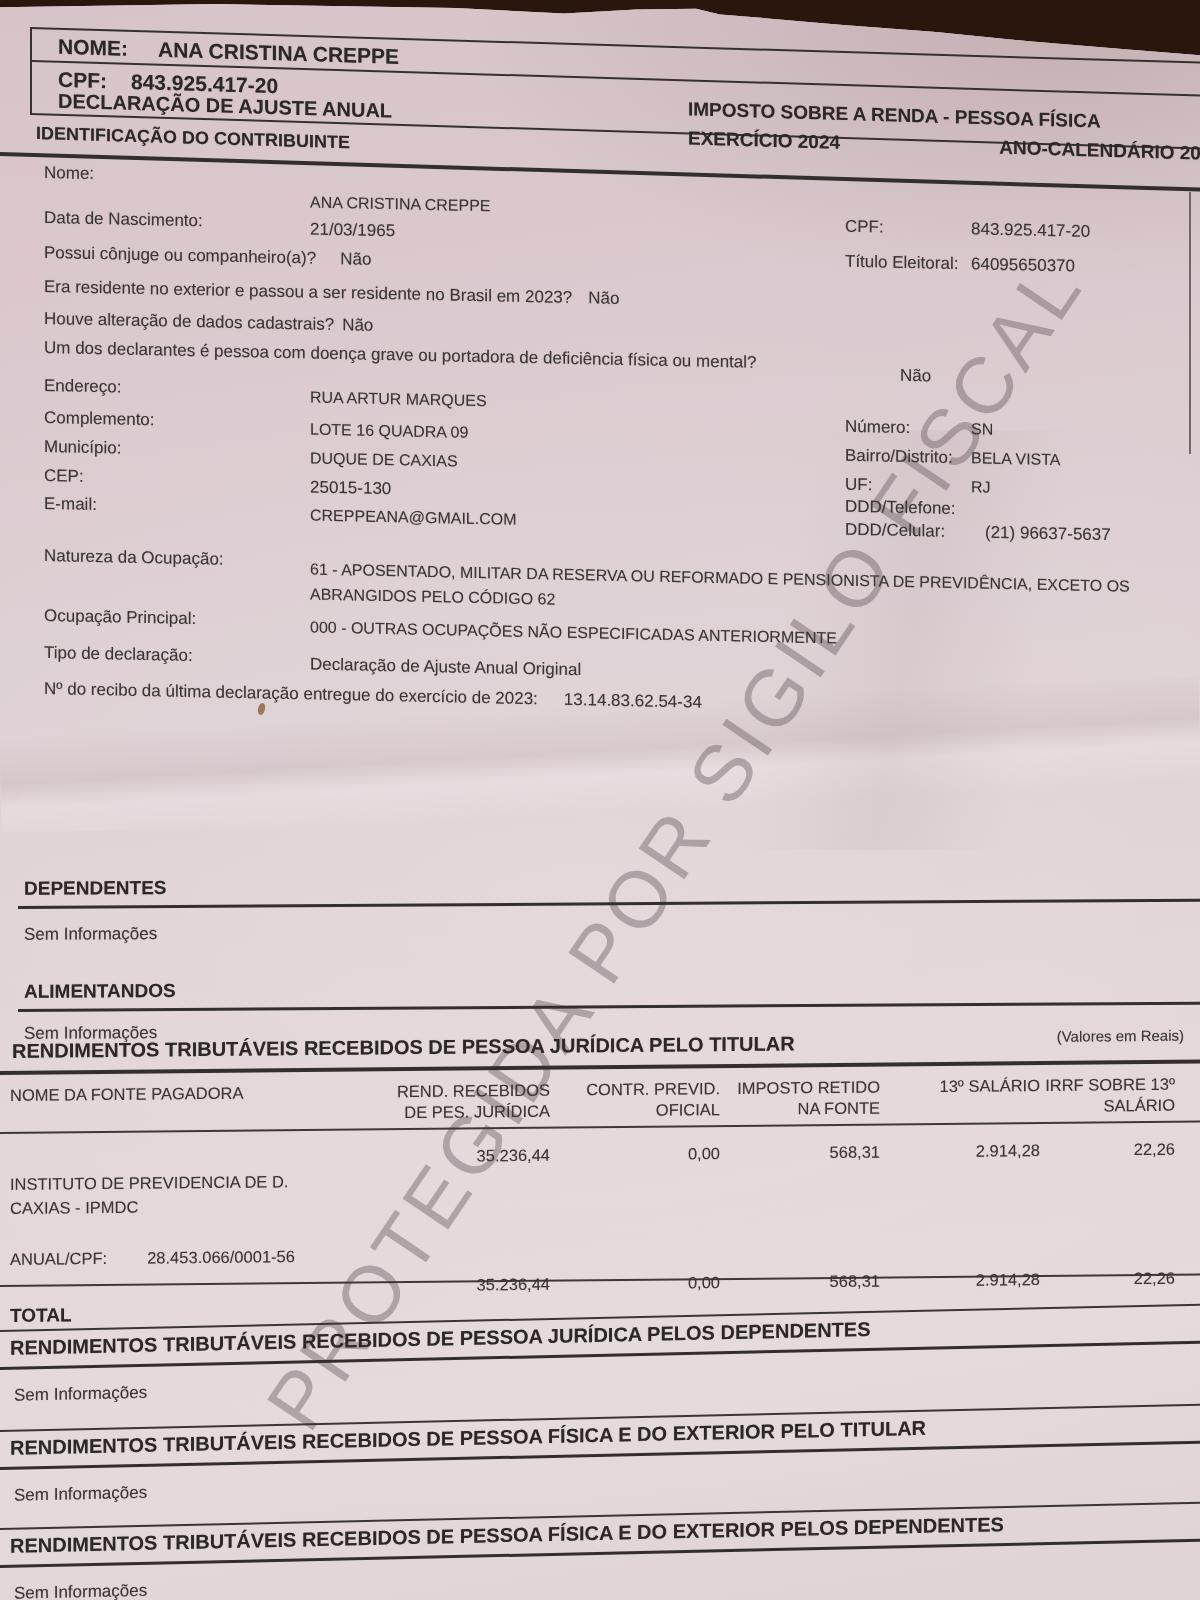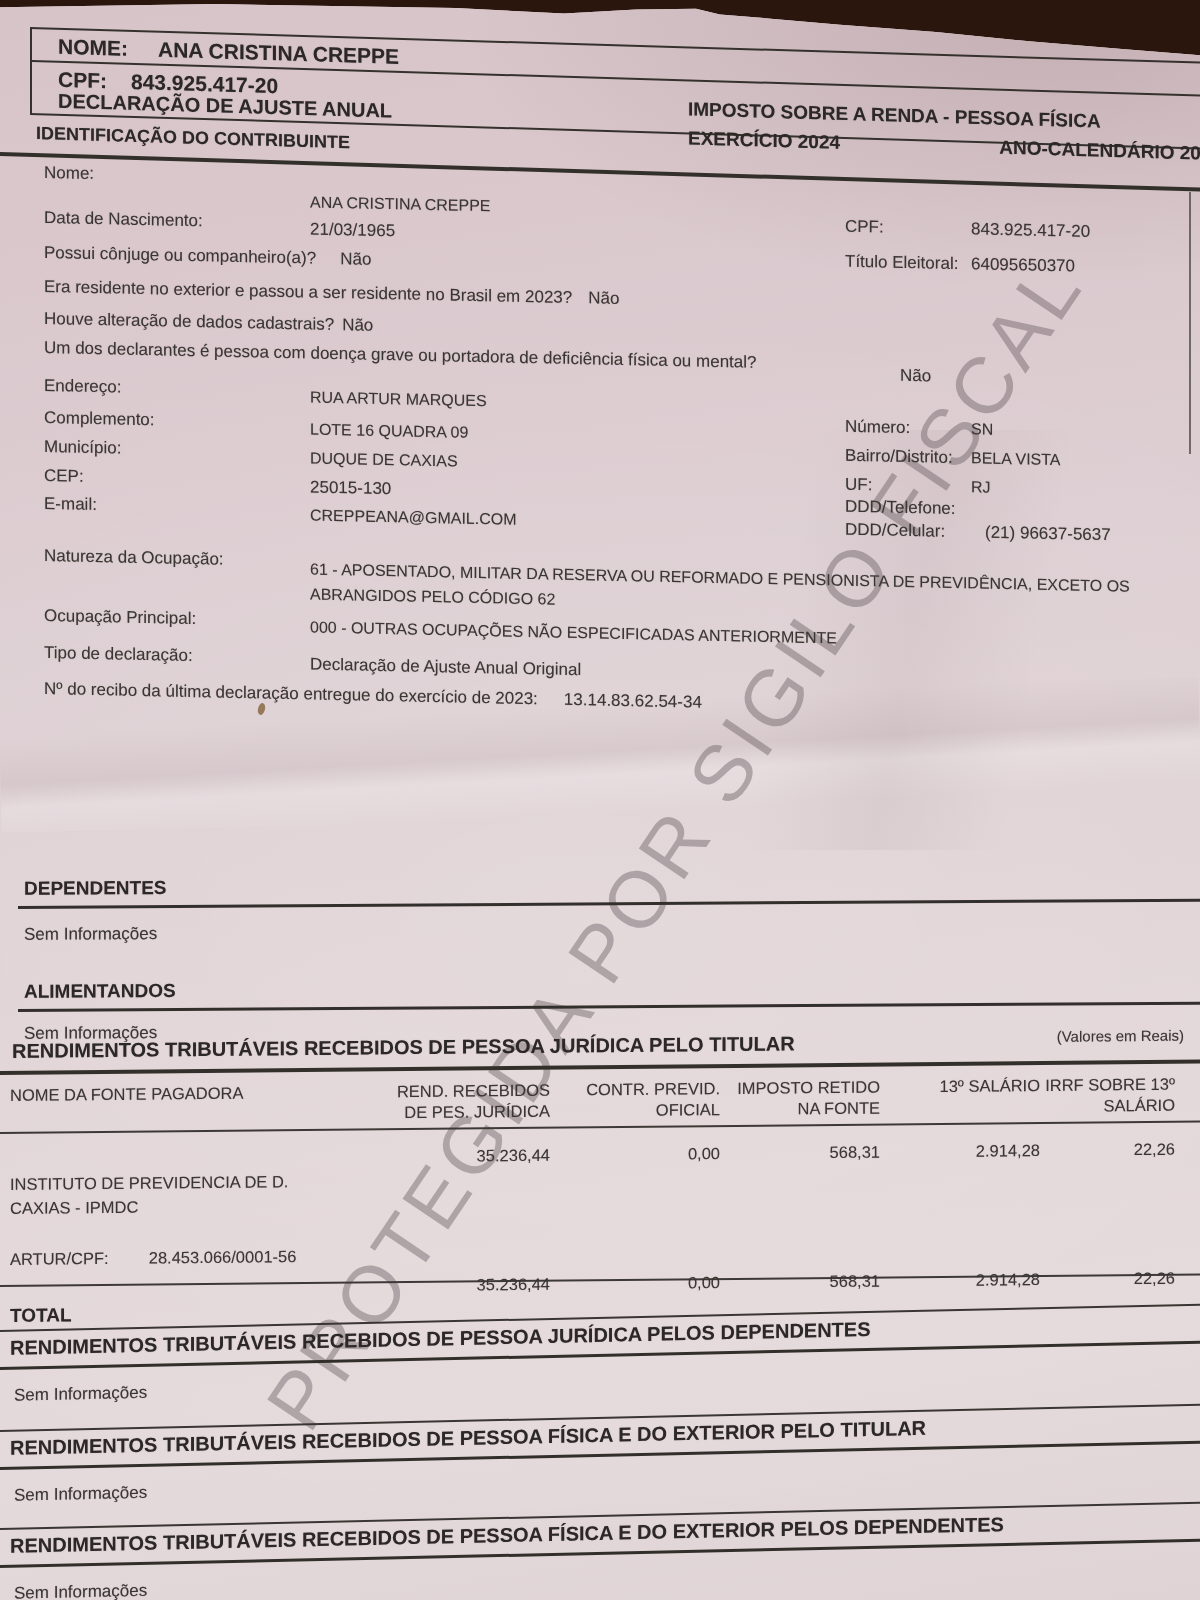--- a/index.html
+++ b/index.html
@@ -243,21 +243,21 @@
         <div>INSTITUTO DE PREVIDENCIA DE D.</div>
         <div>CAXIAS - IPMDC</div>
       </div>
     <div class="c">35.236,44</div>
     <div class="c">0,00</div>
     <div class="c">568,31</div>
     <div class="c">2.914,28</div>
     <div class="c">22,26</div>
   </div>
   <div class="cnpj-row">
-    <span>ARTUR/CPF:</span><span class="cv">28.453.066/0001-56</span>
+    <span>ANUAL/CPF:</span><span class="cv">28.453.066/0001-56</span>
   </div>
   <div class="rule-tot"></div>
   <div class="grid totrow">
     <div class="tot-label">TOTAL</div>
     <div class="c">35.236,44</div>
     <div class="c">0,00</div>
     <div class="c">568,31</div>
     <div class="c">2.914,28</div>
     <div class="c">22,26</div>
   </div>

